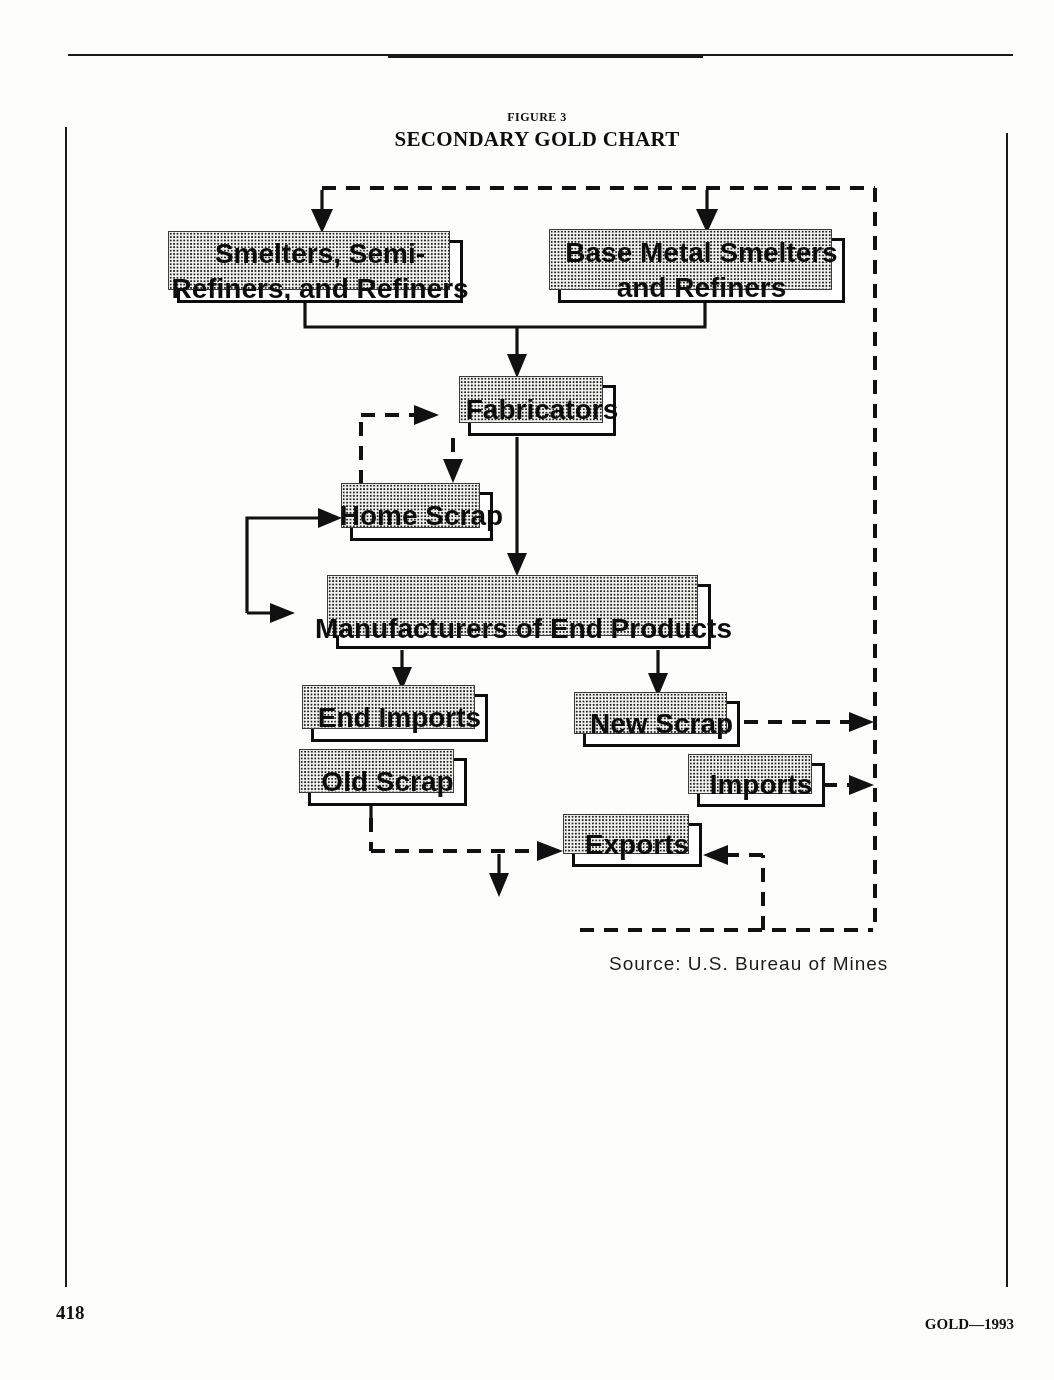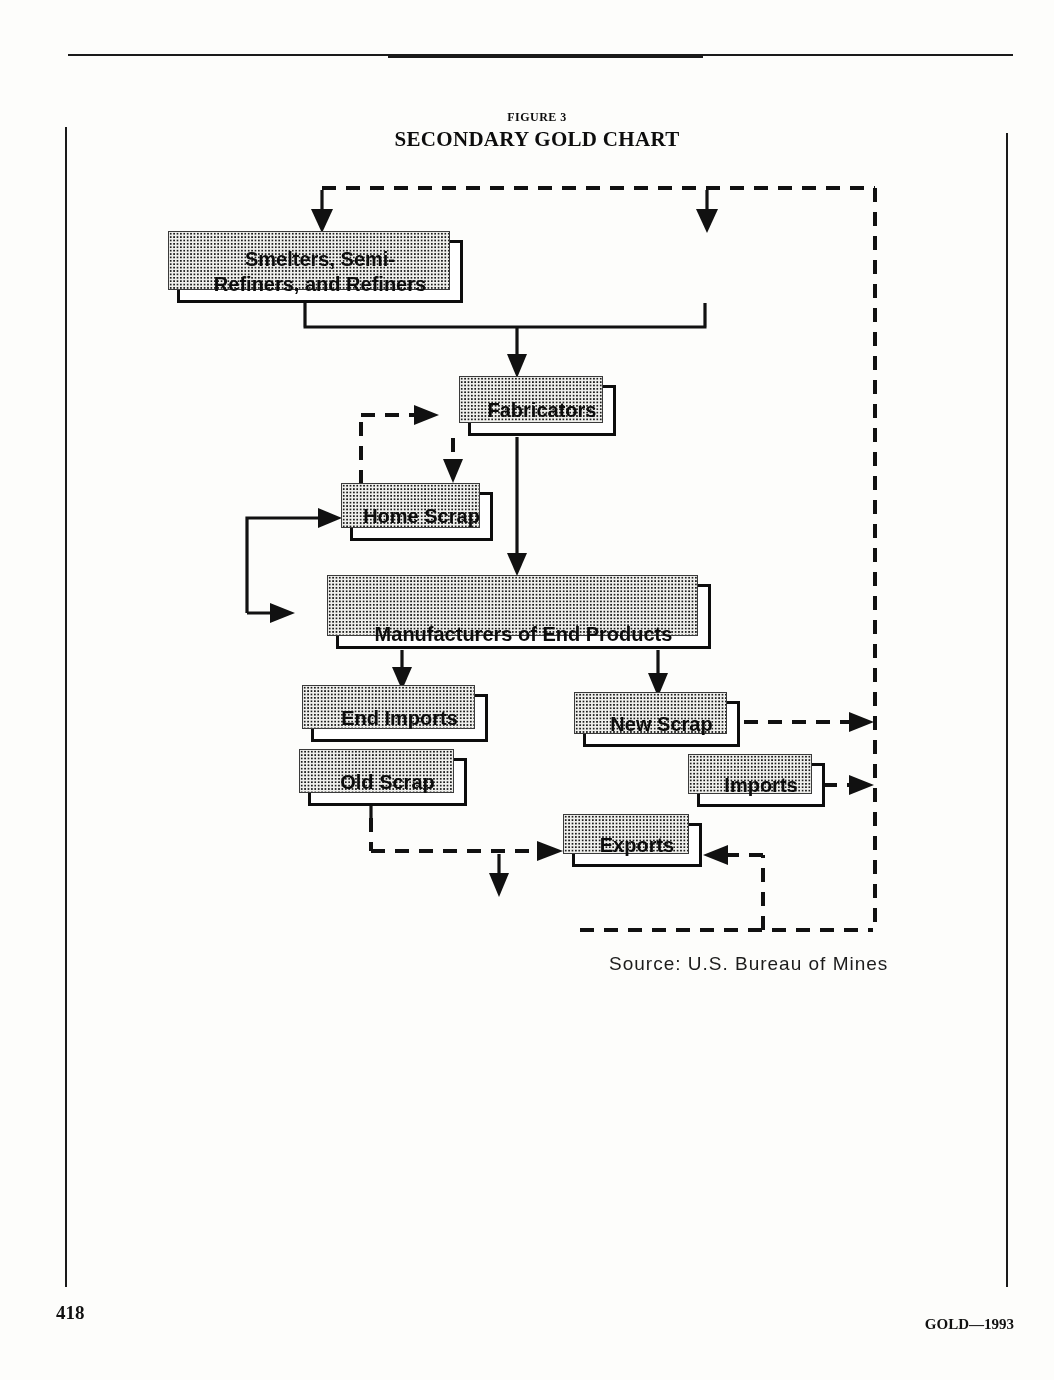--- a/index.html
+++ b/index.html
@@ -11,21 +11,21 @@
   }
   .rule{position:absolute; background:#1a1a1a;}
   .titleblock{position:absolute; left:66px; width:942px; text-align:center;
     font-family:"Liberation Serif", serif; font-weight:bold; color:#0d0d0d;}
   .figure-label{top:110px; font-size:12px; letter-spacing:.5px;}
   .figure-title{top:127px; font-size:21px; letter-spacing:.3px;}
   .node{
     position:absolute; box-sizing:border-box;
     background:#fff; border:3.5px solid #0d0d0d;
     display:flex; flex-direction:column; align-items:center; justify-content:center;
-    font-weight:bold; font-size:20px; line-height:1.22; text-align:center;
+    font-weight:bold; font-size:28px; line-height:1.22; text-align:center;
     color:#0d0d0d; white-space:nowrap; z-index:2;
   }
   .node::before{
     content:""; position:absolute; z-index:-1;
     top:-12px; left:-12px; width:100%; height:100%;
     background-color:#efefec;
     background-image:radial-gradient(#1c1c1c 1.05px, transparent 1.25px);
     background-size:3.4px 3.4px;
     border:1px solid #3a3a3a;
   }
@@ -107,20 +107,24 @@
       <polygon class="ah" points="489,873 509,873 499,897"></polygon>
       <polygon class="ah" points="728,845 728,865 703,855"></polygon>
     </g>
   </svg>
 
   <div class="node" style="left:177px; top:240px; width:286px; height:63px;">
     <span>Smelters, Semi-</span>
     <span>Refiners, and Refiners</span>
   </div>
 
+  <div class="node" style="left:558px; top:238px; width:287px; height:65px;">
+    <span>Base Metal Smelters</span>
+    <span>and Refiners</span>
+  </div>
 
   <div class="node" style="left:468px; top:385px; width:148px; height:51px;">
     <span>Fabricators</span>
   </div>
 
   <div class="node" style="left:350px; top:492px; width:143px; height:49px;">
     <span>Home Scrap</span>
   </div>
 
   <div class="node" style="left:336px; top:584px; width:375px; height:65px;justify-content:flex-end;">

